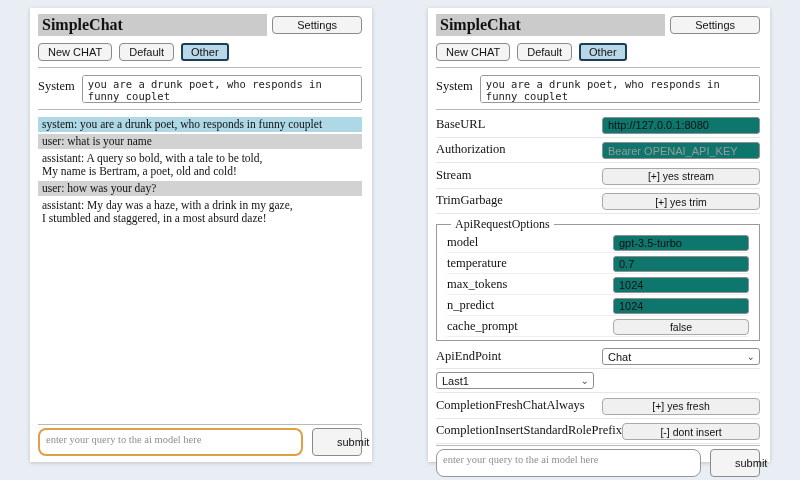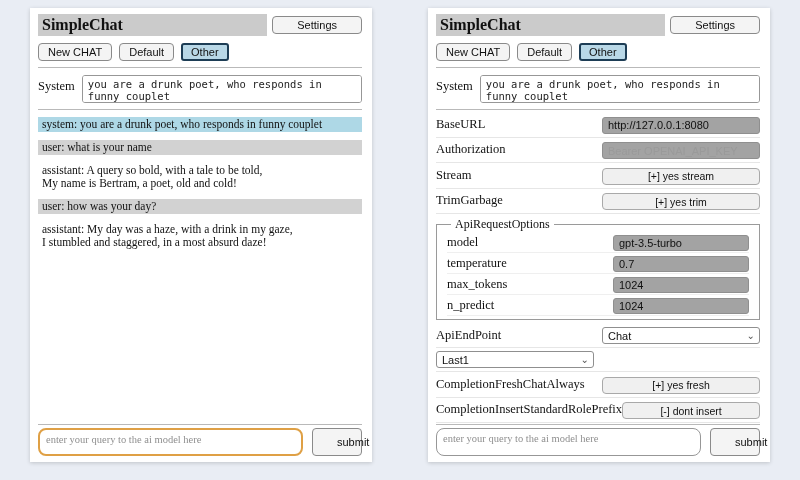--- a/index.html
+++ b/index.html
@@ -50,38 +50,38 @@
     font-family:"DejaVu Sans Mono", monospace; font-size:10.5px; color:#222;
   }
   textarea.system {
     flex:1; height:28px; border:1px solid #979797; border-radius:3px; padding:2px 5px;
   }
 
   
   .chat { margin-top:5px; }
   .msg {
     font-family:"Liberation Serif", serif; font-size:11.5px; line-height:13px;
-    color:#111; padding:1px 4px; margin-bottom:8px; white-space:pre-line;
+    color:#111; padding:1px 4px; margin-bottom:2px; white-space:pre-line;
   }
   .msg.system { background:#aed8e6; }
   .msg.user { background:#d2d2d2; }
   .msg.assistant { background:#ffffff; }
 
   
   .settings { margin-top:0; }
   .srow {
     display:flex; align-items:center; padding:3px 0;
     border-bottom:1px solid #e6e6e6;
   }
   .srow .serif-label { flex:1; }
   .ctrl { width:158px; }
   input.text {
     width:100%; height:17px; border:1px solid #8f8f8f; border-radius:3px;
     font-family:"Liberation Sans", sans-serif; font-size:11px; color:#111;
-    padding:1px 5px; outline:none; background:#a3a3a3;
+    padding:1px 5px; outline:none; background:#0f766e;
   }
   input.text::placeholder { color:#9a9a9a; }
   button.toggle {
     width:100%; height:17px; background:#f0f0f0; border:1px solid #a9a9a9;
     border-radius:4px; font-family:"Liberation Sans", sans-serif; font-size:10.5px;
     color:#111; cursor:pointer;
   }
   .select {
     width:100%; height:17px; background:#fff; border:1px solid #8f8f8f;
     border-radius:3px; font-size:11px; color:#111; padding:0 4px 0 5px;
@@ -213,20 +213,24 @@
       <div class="srow">
         <span class="serif-label">max_tokens</span>
         <span class="ctrl"><input class="text" type="text" value="1024" style=""></span>
       </div>
 
       <div class="srow">
         <span class="serif-label">n_predict</span>
         <span class="ctrl"><input class="text" type="text" value="1024" style=""></span>
       </div>
 
+      <div class="srow">
+        <span class="serif-label">cache_prompt</span>
+        <span class="ctrl"><button class="toggle">false</button></span>
+      </div>
     </fieldset>
 
     <div class="srow">
       <span class="serif-label">ApiEndPoint</span>
       <span class="ctrl">
         <span class="select">
           <span>Chat</span>
           <span class="chev">⌄</span>
         </span>
       </span>

